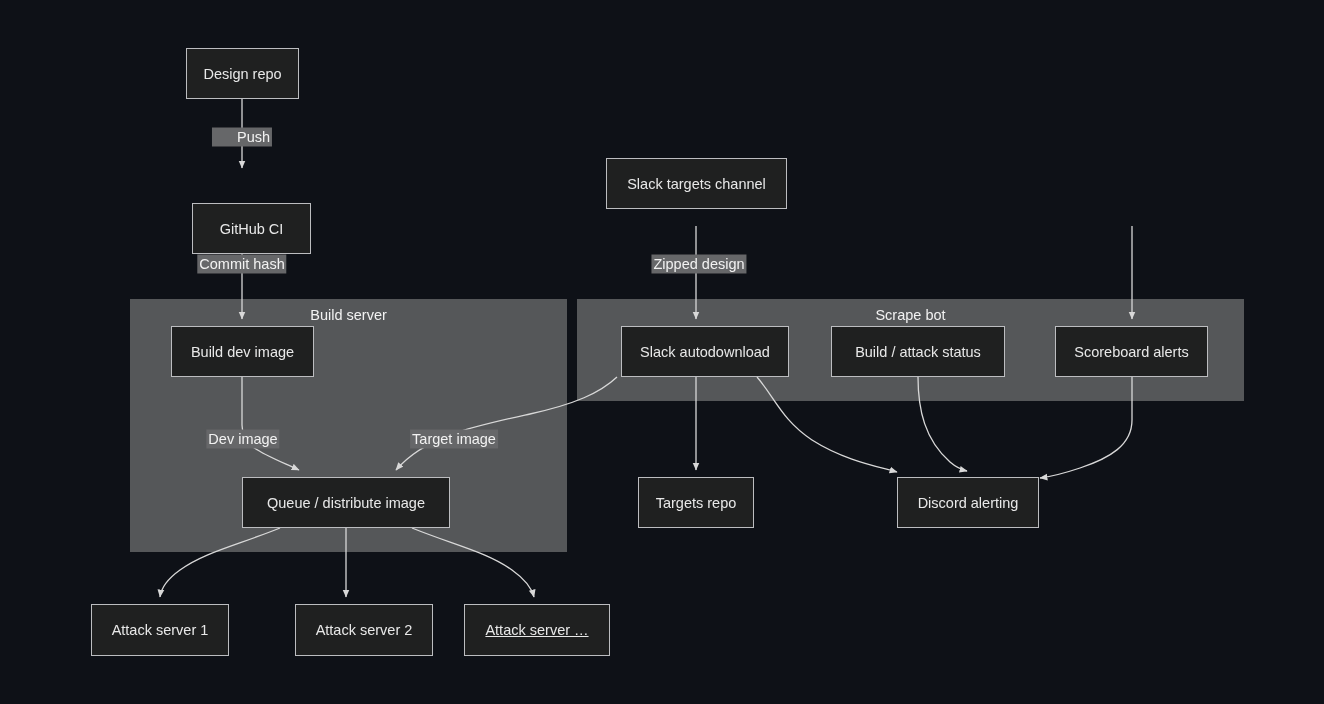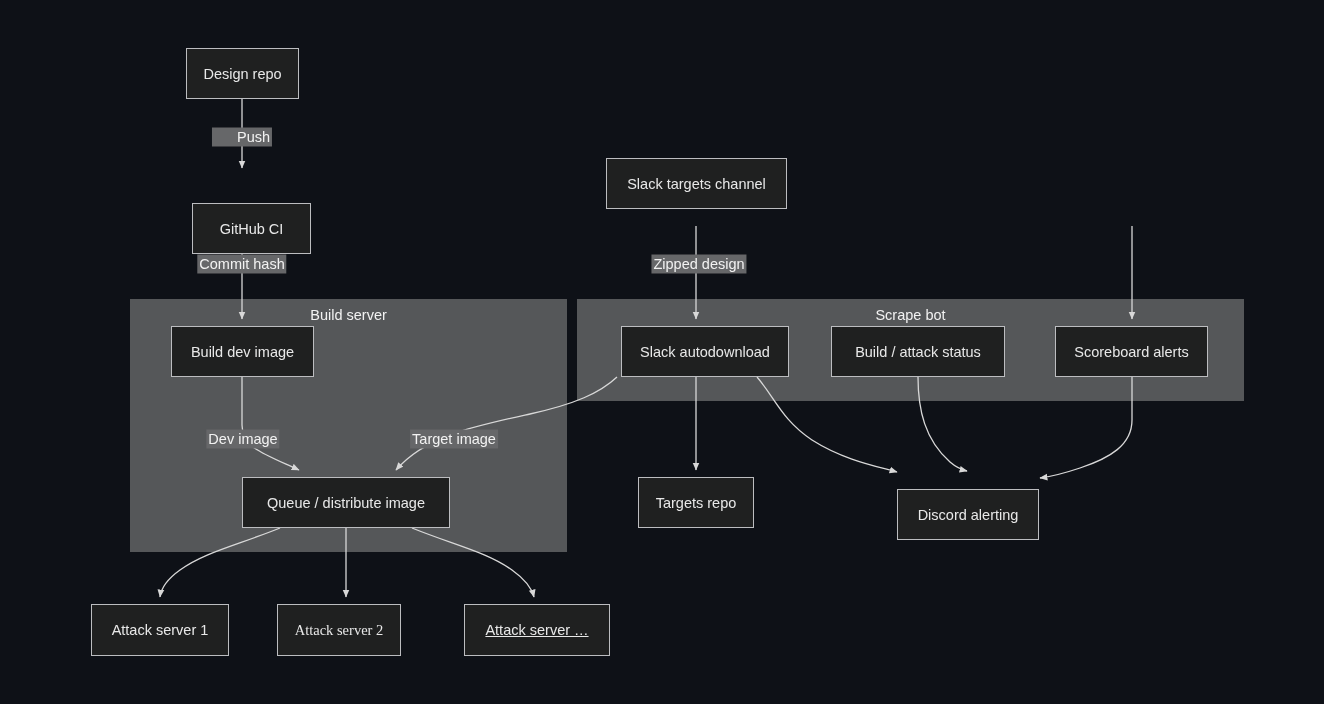--- a/index.html
+++ b/index.html
@@ -112,42 +112,42 @@
   </div>
   <div class="node" id="n-build-dev-image" style="left: 171px; top: 326px; width: 143px; height: 51px;">
     <span>Build dev image</span>
   </div>
   <div class="node" id="n-queue-distribute" style="left: 242px; top: 477px; width: 208px; height: 51px;">
     <span>Queue / distribute image</span>
   </div>
   <div class="node" id="n-attack-server-1" style="left: 91px; top: 604px; width: 138px; height: 52px;">
     <span>Attack server 1</span>
   </div>
-  <div class="node" id="n-attack-server-2" style="left: 277px; top: 604px; width: 124px; height: 52px; font-family: Liberation Serif, serif;">
+  <div class="node" id="n-attack-server-2" style="left: 295px; top: 604px; width: 138px; height: 52px;">
     <span>Attack server 2</span>
   </div>
   <div class="node" id="n-attack-server-n" style="left: 464px; top: 604px; width: 146px; height: 52px; text-decoration: underline;">
     <span>Attack server …</span>
   </div>
   <div class="node" id="n-slack-targets" style="left: 606px; top: 158px; width: 181px; height: 51px;">
     <span>Slack targets channel</span>
   </div>
   <div class="node" id="n-slack-autodownload" style="left: 612px; top: 326px; width: 168px; height: 51px; margin-left: 9px;">
     <span>Slack autodownload</span>
   </div>
   <div class="node" id="n-build-attack-status" style="left: 831px; top: 326px; width: 174px; height: 51px;">
     <span>Build / attack status</span>
   </div>
   <div class="node" id="n-scoreboard-alerts" style="left: 1055px; top: 326px; width: 153px; height: 51px;">
     <span>Scoreboard alerts</span>
   </div>
   <div class="node" id="n-targets-repo" style="left: 638px; top: 477px; width: 116px; height: 51px;">
     <span>Targets repo</span>
   </div>
-  <div class="node" id="n-discord-alerting" style="left: 897px; top: 477px; width: 142px; height: 51px; margin-top: 12px;">
+  <div class="node" id="n-discord-alerting" style="left: 897px; top: 477px; width: 142px; height: 51px;">
     <span>Discord alerting</span>
   </div>
 
   <div class="edge-label" id="el-push" style="left: 242px; top: 137px; padding-left: 25px;">Push</div>
   <div class="edge-label" id="el-commit-hash" style="left: 242px; top: 264px;">Commit hash</div>
   <div class="edge-label" id="el-dev-image" style="left: 243px; top: 439px;">Dev image</div>
   <div class="edge-label" id="el-target-image" style="left: 454px; top: 439px;">Target image</div>
   <div class="edge-label" id="el-zipped-design" style="left: 699px; top: 264px;">Zipped design</div>
 
 </div>

